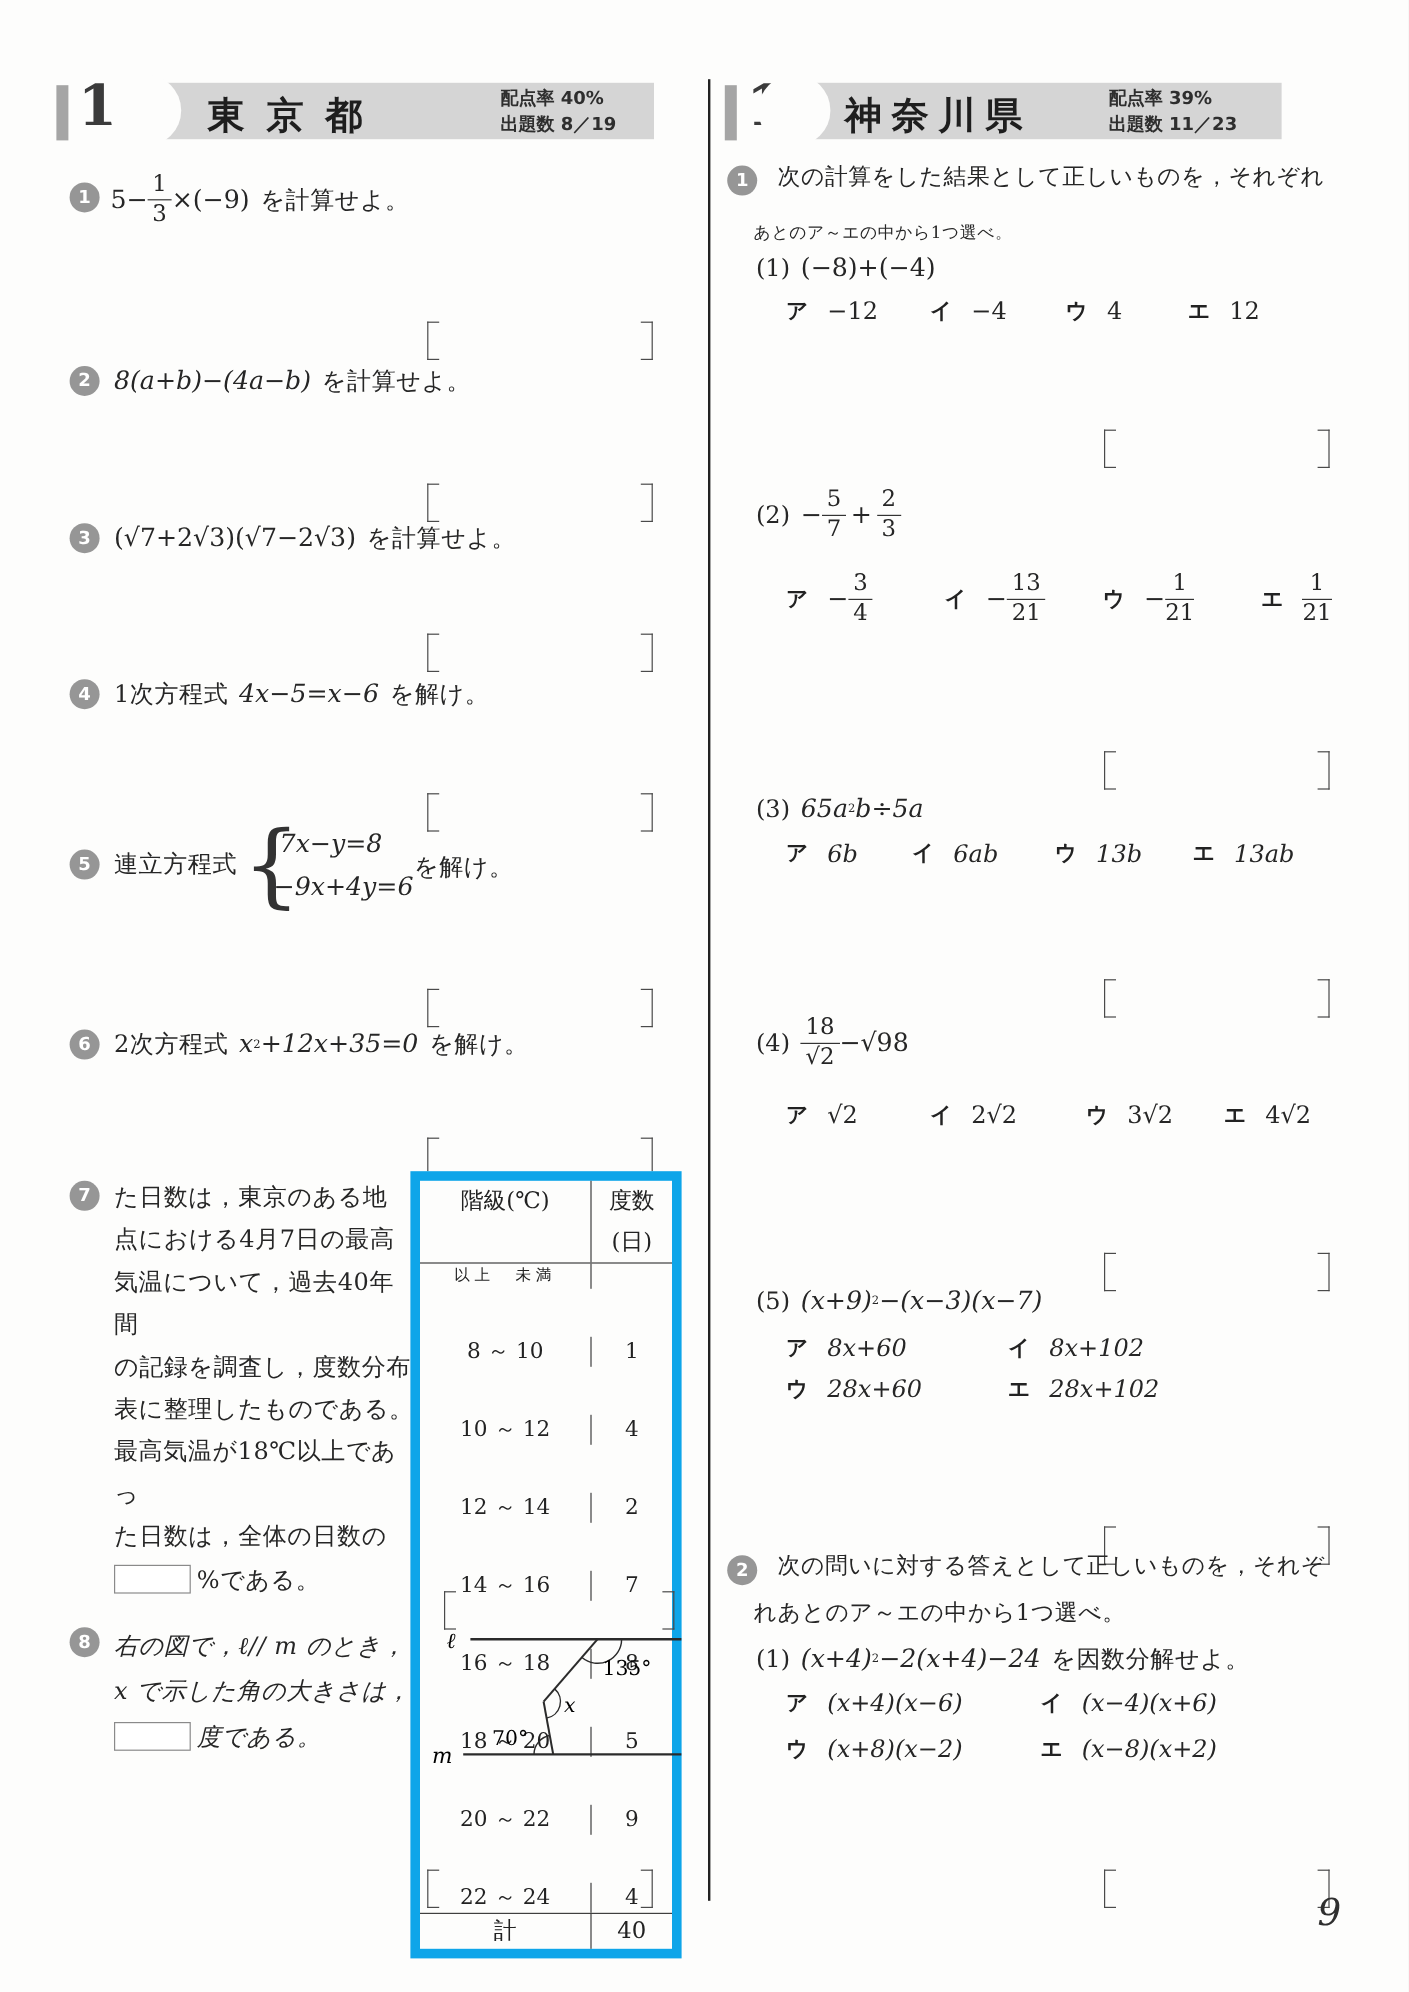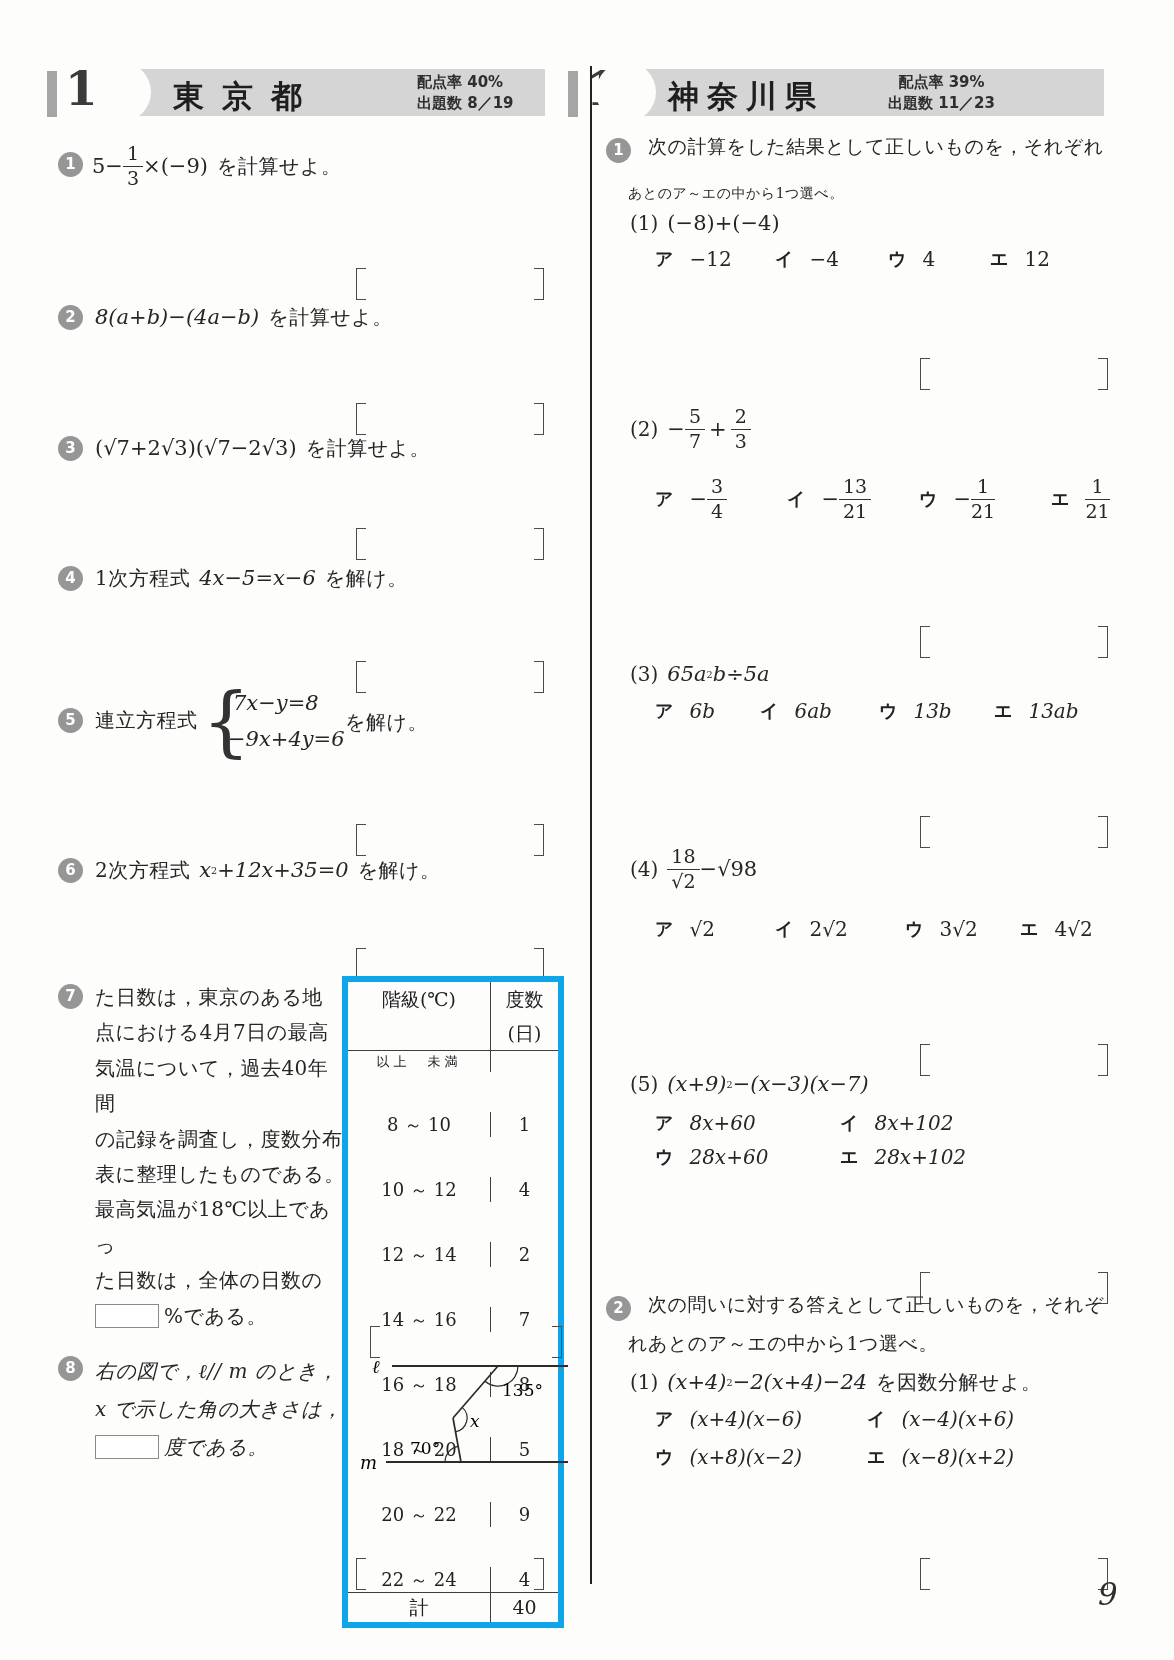--- a/index.html
+++ b/index.html
@@ -39,21 +39,21 @@
          vertical-align:-5px;margin-right:5px;background:#fff;}
   
   .orow{position:absolute;display:flex;align-items:center;height:34px;}
   .oitem{display:flex;align-items:center;}
   .okey{font-family:"DejaVu Sans","Liberation Sans",sans-serif;font-weight:bold;font-size:18px;
         color:#222;margin-right:16px;}
   .olabel{font-size:20px;}
   .divider{position:absolute;left:590px;top:66px;width:2px;height:1518px;background:#222;}
   .vline{display:flex;align-items:center;position:absolute;}
   .brace{font-size:76px;font-weight:normal;color:#333;line-height:70px;font-family:"DejaVu Serif",serif;}
-  .t7{position:absolute;left:342px;top:976px;width:210px;border:6px solid #0ea5e9;font-size:18px;color:#222;background:#fdfdfc;}
+  .t7{position:absolute;left:342px;top:976px;width:210px;border:8px solid #0ea5e9;font-size:18px;color:#222;background:#fdfdfc;}
   .t7 .row{display:flex;}
   .t7 .c1{width:142px;border-right:1.6px solid #3f3f3f;text-align:center;}
   .t7 .c2{flex:1;text-align:center;}
   .t7 .hrow{border-bottom:1.6px solid #3f3f3f;}
   .t7 .hrow .c1,.t7 .hrow .c2{font-size:19px;line-height:34px;}
   .t7 .sub .c1{font-size:13px;line-height:21px;letter-spacing:4px;}
   .t7 .drow .c1,.t7 .drow .c2{line-height:25px;margin-top:40px;}
   .t7 .trow{border-top:1.6px solid #3f3f3f;}
   .t7 .trow .c1,.t7 .trow .c2{font-size:19px;line-height:29px;}
   .pageno{position:absolute;left:1098px;top:1576px;font-size:31px;font-style:italic;color:#2f2f2f;}
@@ -231,21 +231,21 @@
     <path d="M104.2,55.4 A14,14 0 0 1 97.4,79.8" fill="none" stroke="#2b2b2b" stroke-width="1.2"></path>
     <text x="112" y="75" font-size="17" font-style="italic">x</text>
     <path d="M87,110 A16,16 0 0 1 100.1,94.3" fill="none" stroke="#2b2b2b" stroke-width="1.2"></path>
     <text x="52" y="102" font-size="17">70°</text>
   </svg>
   <div class="bk" style="left:356px;top:1558px;">
       <i class="l"></i>
       <i class="r"></i>
     </div>
 
-  <div class="hd" style="left:568px;width:536px;text-align:center;">
+  <div class="hd" style="left:604px;width:464px;">
     <div class="hd-bar" style="left:0;"></div>
     <div class="hd-num" style="left:18px;">14</div>
     <div class="hd-band" style="left:58px;right:0;">
       <div class="hd-notch"></div>
       <div class="hd-title" style="left:42px;letter-spacing:8px;">神奈川県</div>
       <div class="hd-meta" style="left:262px;">
         <div>配点率 39%</div>
         <div>出題数 11／23</div>
       </div>
     </div>

